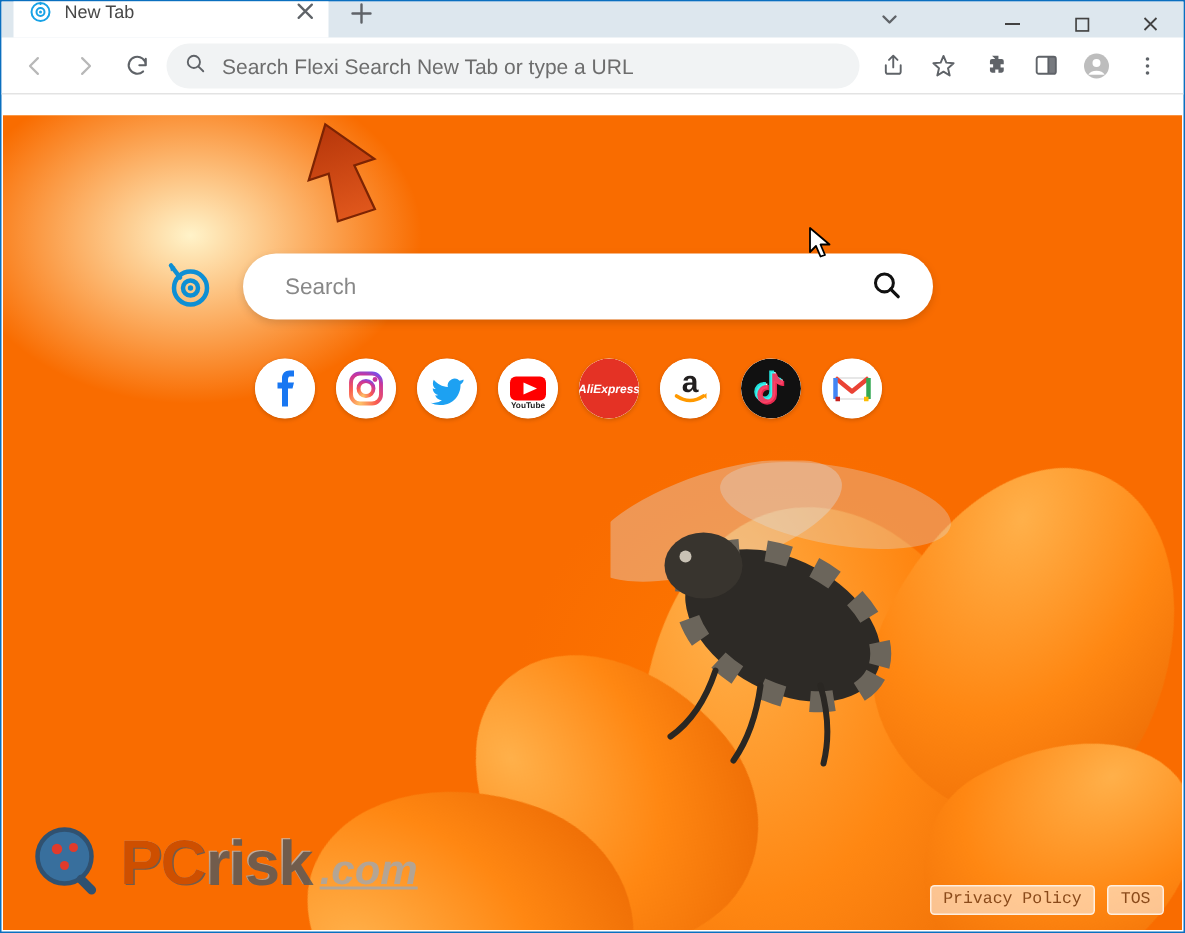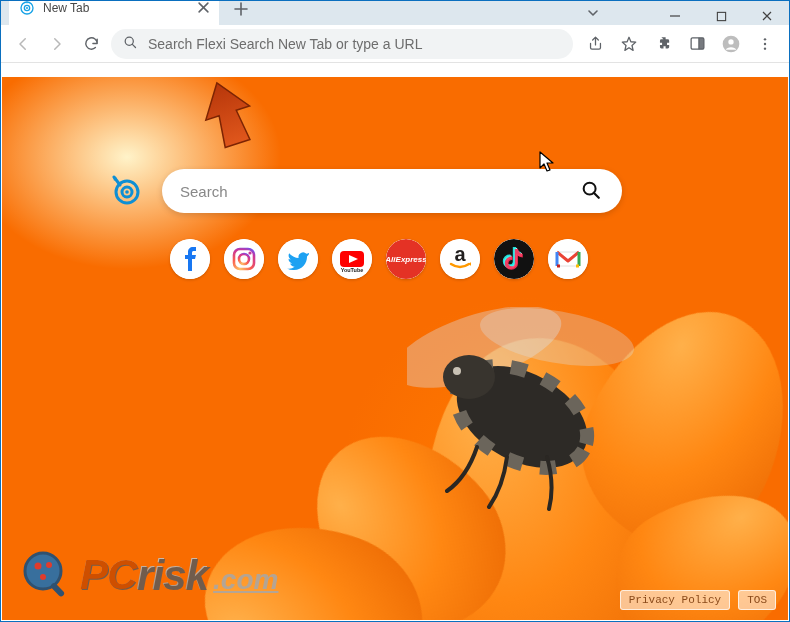--- a/index.html
+++ b/index.html
@@ -44,35 +44,35 @@
   .p5 { width:180px; height:220px; left:220px; top:430px; transform:rotate(-70deg); }
 
   
   .bee { position:absolute; left:405px; top:230px; width:260px; height:210px; pointer-events:none; }
 
   
   .page-logo { position:absolute; left:108px; top:98px; width:32px; height:32px; }
 
   
   .search-wrap { position:absolute; left:160px; top:92px; width:460px; height:44px; background:#fff; border-radius:22px; display:flex; align-items:center; padding:0 18px; box-shadow:0 2px 6px rgba(0,0,0,.15); }
-  .search-wrap input { flex:1; border:none; outline:none; font-size:15px; color:#0369a1; background:transparent; }
+  .search-wrap input { flex:1; border:none; outline:none; font-size:15px; color:#0369a1; background:transparent;margin-left:10px; }
   .search-wrap input::placeholder { color:#888; }
   .search-wrap .go { width:24px; height:24px; color:#222; cursor:pointer; }
 
   
   .shortcuts { position:absolute; left:168px; top:162px; display:flex; gap:14px; }
   .sc { width:40px; height:40px; border-radius:50%; display:flex; align-items:center; justify-content:center; background:#fff; box-shadow:0 1px 3px rgba(0,0,0,.18); cursor:pointer; overflow:hidden; }
 
   
   .footer { position:absolute; right:12px; bottom:10px; display:flex; gap:8px; }
   .footer a { display:inline-block; padding:3px 8px; background:rgba(255,255,255,.55); color:#8a4a1a; font-size:11px; border-radius:3px; text-decoration:none; border:1px solid rgba(255,255,255,.7);font-family:Liberation Mono, monospace; }
 
   
   .watermark { position:absolute; left:18px; bottom:18px; display:flex; align-items:center; gap:6px; opacity:.85; pointer-events:none; }
-  .watermark .txt { font-size:42px; font-weight:700; font-style:italic; letter-spacing:-1px;
+  .watermark .txt { font-size:42px; font-weight:700; letter-spacing:-1px;
      background:linear-gradient(#cfcfcf,#8f8f8f); -webkit-background-clip:text; background-clip:text; color:transparent;
      text-shadow:1px 1px 0 #5a5a5a; }
   .watermark .txt .accent { color:#c74a00; background:none; -webkit-text-fill-color:#c74a00; }
   .watermark .dom { font-size:28px; font-weight:700; font-style:italic; color:#a7a7a7; align-self:flex-end; margin-bottom:6px;text-decoration:underline; }
 
   
   .cursor { position:absolute; left:538px; top:150px; width:16px; height:22px; z-index:40; pointer-events:none; }
 </style>
 </head>
 <body>

